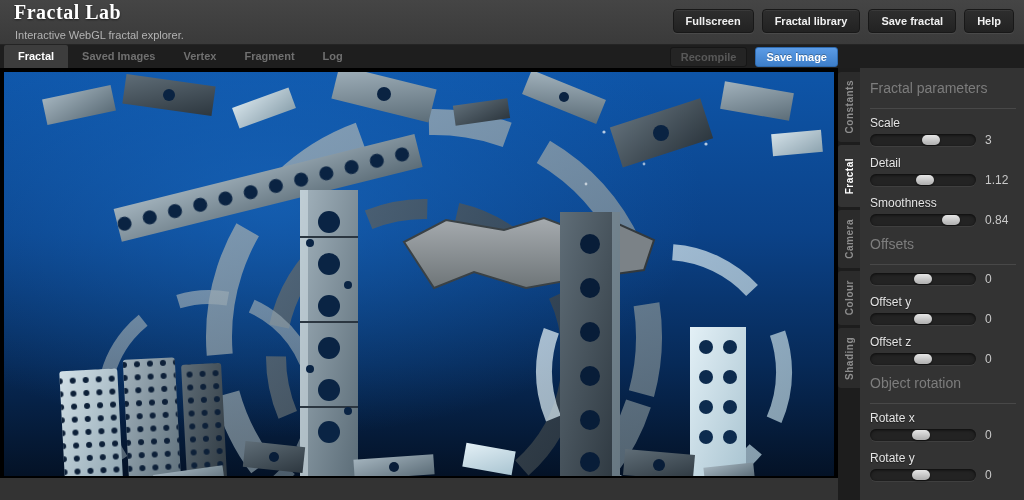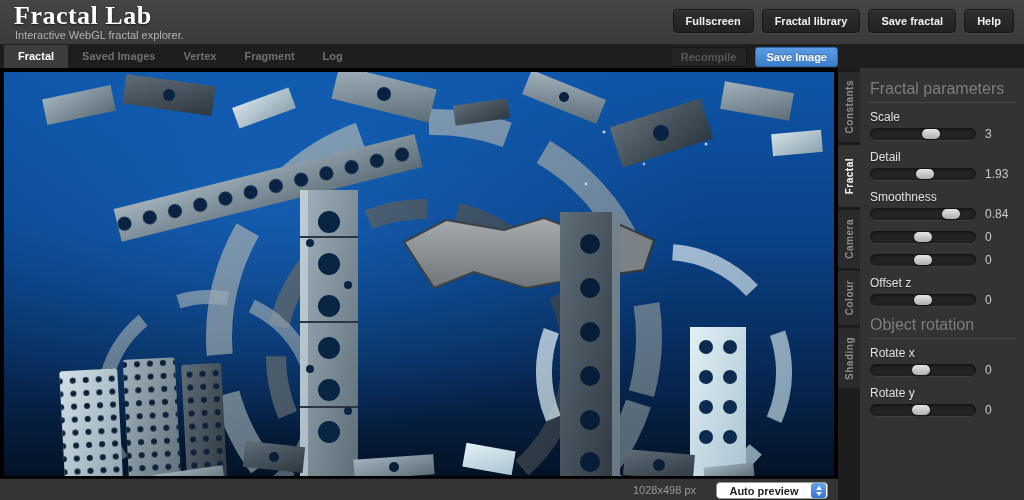--- a/index.html
+++ b/index.html
@@ -4,21 +4,21 @@
 <style>
   * { margin:0; padding:0; box-sizing:border-box; }
   html,body { width:1024px; height:500px; overflow:hidden; background:#000; }
   body { font-family:"Liberation Sans", sans-serif; }
   #app { position:relative; width:1024px; height:500px; background:#333; }
 
   
   #header { position:absolute; left:0; top:0; width:1024px; height:45px;
     background:linear-gradient(#454545,#3a3a3a); border-bottom:1px solid #242424; }
   #app-title { position:absolute; left:14px; top:1px; font-family:"Liberation Serif", serif;
-    font-weight:bold; font-size:26px; color:#fff; text-shadow:0 1px 2px rgba(0,0,0,.6); letter-spacing:.5px; }
+    font-weight:bold; font-size:20px; color:#fff; text-shadow:0 1px 2px rgba(0,0,0,.6); letter-spacing:.5px; }
   #app-subtitle { position:absolute; left:15px; top:29px; font-size:11px; color:#b3b3b3; }
   #header-buttons { position:absolute; right:10px; top:9px; display:flex; gap:8px; }
   .hbtn { background:linear-gradient(#2e2e2e,#222); border:1px solid #181818; border-radius:4px;
     color:#f0f0f0; font-size:11px; font-weight:bold; padding:5px 12px; cursor:pointer;
     box-shadow:0 1px 0 rgba(255,255,255,.07), inset 0 1px 0 rgba(255,255,255,.06); white-space:nowrap; }
 
   
   #tabbar { position:absolute; left:0; top:45px; width:1024px; height:23px; background:#1e1e1e; }
   #tabs { display:flex; height:23px; padding-left:4px; }
   .tab { font-size:11px; font-weight:bold; color:#707070; padding:5px 14px; cursor:pointer; white-space:nowrap; }
@@ -57,21 +57,21 @@
   #side-strip { position:absolute; left:838px; top:68px; width:22px; height:432px; background:#1d1d1d; }
   .vtab { width:22px; margin-bottom:3px; background:#2b2b2b; border-radius:3px 0 0 3px;
     display:flex; align-items:center; justify-content:center; cursor:pointer; }
   .vtab span { writing-mode:vertical-rl; transform:rotate(180deg); font-size:10px; font-weight:bold;
     color:#8e8e8e; letter-spacing:.5px; white-space:nowrap; }
   .vtab.active { background:#333; }
   .vtab.active span { color:#fff; }
 
   #side-panel { position:absolute; left:860px; top:68px; width:164px; height:432px;
     background:#333; padding:10px 0 0 10px; }
-  .section-title { font-size:16px; color:#7d7d7d; padding-bottom:4px; margin:2px 8px 7px 0;
+  .section-title { font-size:14px; color:#7d7d7d; padding-bottom:12px; margin:2px 8px 7px 0;
     border-bottom:1px solid #484848; }
   .slider-row { margin-bottom:9px; }
   .slider-label { font-size:12px; color:#e4e4e4; margin-bottom:3px; text-shadow:0 1px 1px rgba(0,0,0,.5); }
   .slider-line { display:flex; align-items:center; }
   .track { position:relative; width:106px; height:12px; background:#232323; border-radius:7px;
     box-shadow:inset 0 1px 3px rgba(0,0,0,.7), 0 1px 0 rgba(255,255,255,.06); cursor:pointer; }
   .handle { position:absolute; top:1px; width:18px; height:10px; border-radius:5px;
     background:linear-gradient(#e6e6e6,#aeaeae); box-shadow:0 1px 2px rgba(0,0,0,.6); }
   .slider-value { font-size:12px; color:#c9c9c9; margin-left:9px; white-space:nowrap; }
 </style>
@@ -244,30 +244,20 @@
         <rect x="150" y="398" width="70" height="18" fill="url(#sm)" transform="rotate(-8 185 407)"></rect>
         <rect x="620" y="380" width="70" height="26" fill="url(#sd)" transform="rotate(5 655 393)"></rect>
         <rect x="700" y="393" width="50" height="14" fill="url(#sm)" transform="rotate(-6 725 400)"></rect>
         <circle cx="270" cy="385" r="5" fill="#081d38"></circle>
           <circle cx="390" cy="395" r="5" fill="#081d38"></circle>
         <circle cx="655" cy="393" r="6" fill="#081d38"></circle>
       </g>
     </svg>
   </div>
 
-  <div id="status-bar">
-    <div id="resolution">1028x498 px</div>
-    <div id="preview-select">
-      <span class="sel-label">Auto preview</span>
-      <span class="stepper">
-        <span class="arr-up"></span>
-          <span class="arr-down"></span>
-      </span>
-    </div>
-  </div>
 
   <div id="side-strip">
     <div class="vtab" style="height:70px; margin-top:4px;">
         <span>Constants</span>
       </div>
     <div class="vtab active" style="height:62px;">
         <span>Fractal</span>
       </div>
     <div class="vtab" style="height:58px;">
         <span>Camera</span>
@@ -293,46 +283,48 @@
         <div class="slider-value">3</div>
       </div>
     </div>
 
     <div class="slider-row">
       <div class="slider-label">Detail</div>
       <div class="slider-line">
         <div class="track">
             <div class="handle" style="left: calc(52% - 9px);"></div>
           </div>
-        <div class="slider-value">1.93</div>
+        <div class="slider-value">1.12</div>
       </div>
     </div>
 
     <div class="slider-row">
       <div class="slider-label">Smoothness</div>
       <div class="slider-line">
         <div class="track">
             <div class="handle" style="left: calc(76% - 9px);"></div>
           </div>
         <div class="slider-value">0.84</div>
       </div>
     </div>
 
 
+    <div class="section-title">Offsets</div>
 
     <div class="slider-row">
       <div class="slider-line">
         <div class="track">
             <div class="handle" style="left: calc(50% - 9px);"></div>
           </div>
         <div class="slider-value">0</div>
       </div>
     </div>
 
     <div class="slider-row">
+      <div class="slider-label">Offset y</div>
       <div class="slider-line">
         <div class="track">
             <div class="handle" style="left: calc(50% - 9px);"></div>
           </div>
         <div class="slider-value">0</div>
       </div>
     </div>
 
     <div class="slider-row">
       <div class="slider-label">Offset z</div>

